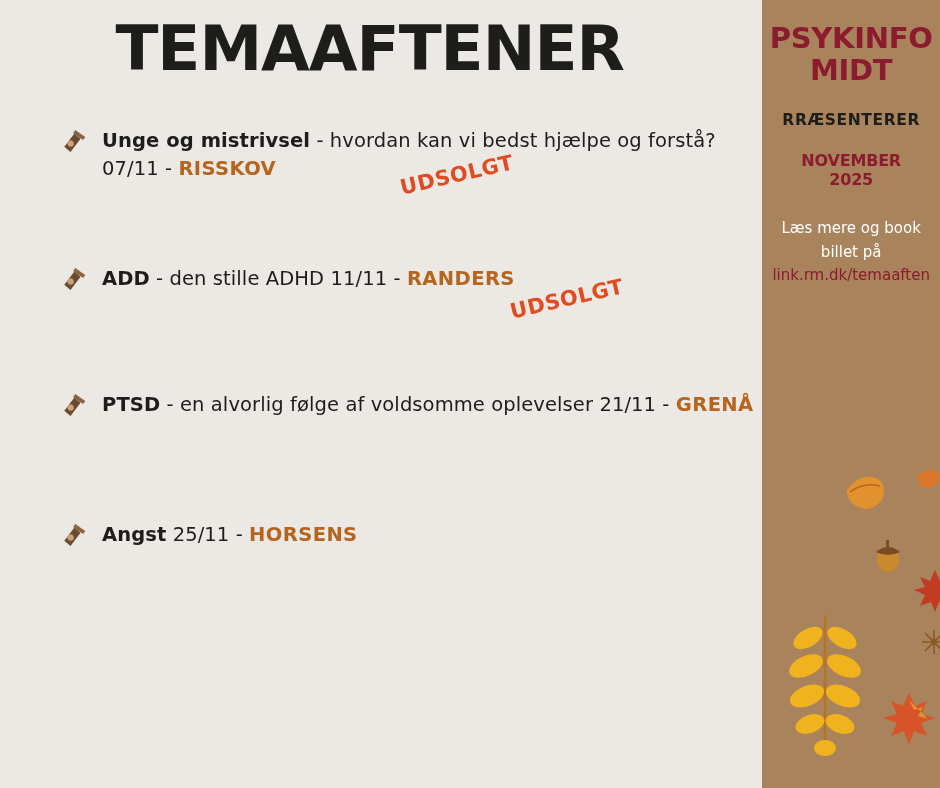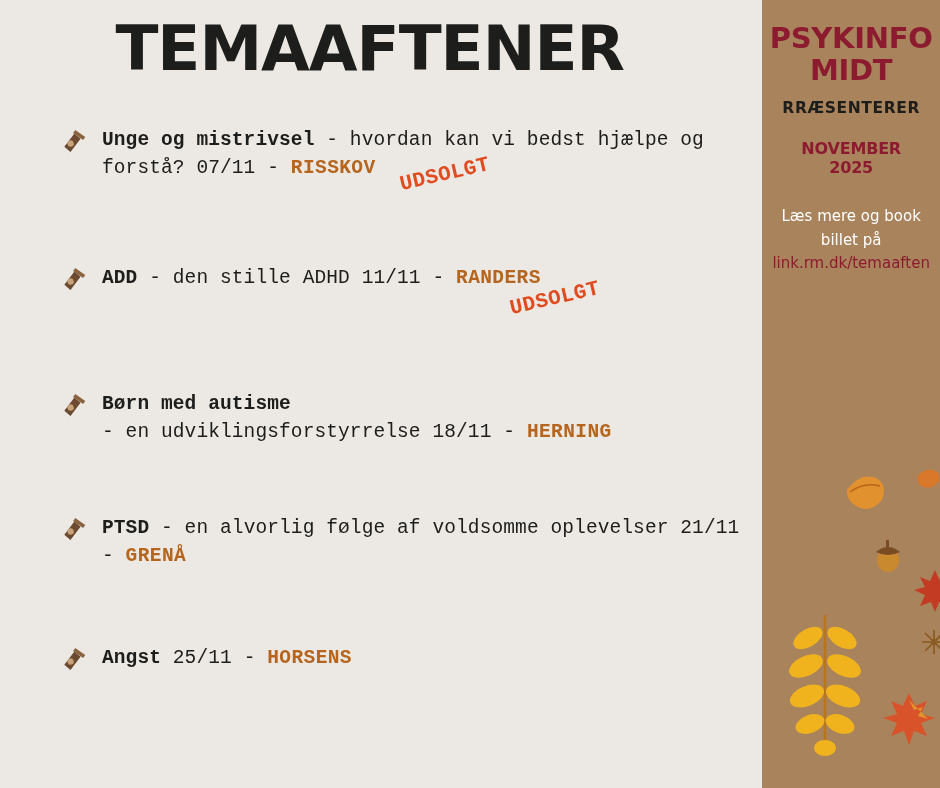--- a/index.html
+++ b/index.html
@@ -35,21 +35,20 @@
   }
   .events {
     margin-top: 42px;
     padding-left: 22px;
   }
   .event {
     position: relative;
     min-height: 100px;
     padding-left: 48px;
     margin-bottom: 18px;
-    font-family: Liberation Mono, monospace;
   }
   .pin {
     position: absolute;
     left: 4px; top: 2px;
     width: 34px; height: 30px;
   }
   .evt-text {
     font-size: 19.5px;
     line-height: 1.42;
     color: #1d1d1b;
@@ -89,21 +88,21 @@
   }
   .brand {
     font-weight: bold;
     font-size: 29px;
     color: #8c1b2f;
     line-height: 1.12;
     padding-top: 22px;
     letter-spacing: -0.3px;
   }
   .presents {
-    margin-top: 12px;
+    margin-top: 24px;
     font-weight: bold;
     font-size: 15.5px;
     color: #1d1d1b;
     letter-spacing: 0.6px;
   }
   .month {
     margin-top: 22px;
     font-weight: bold;
     font-size: 16px;
     color: #8c1b2f;
@@ -162,36 +161,20 @@
               <circle cx="13" cy="13" r="3.2" fill="#c8a27a"></circle>
             </g>
           </svg>
         </span>
         <div class="evt-text">
           <b>ADD</b><span> - den stille ADHD 11/11 - </span><span class="city">RANDERS</span>
         </div>
         <div class="sold sold-2">UDSOLGT</div>
       </div>
 
-      <div class="event ev3">
-        <span class="pin">
-          <svg width="34" height="30" viewBox="0 0 34 30">
-            <g transform="rotate(-20 17 15)">
-              <path d="M6 14 L20 5 L24 12 L10 21 Z" fill="#6b4a2f"></path>
-              <path d="M19 4 L26 14 L29 12 L22 2 Z" fill="#8a6340"></path>
-              <path d="M10 20 L2 28 L9 21 Z" fill="#6b4a2f"></path>
-              <circle cx="13" cy="13" r="3.2" fill="#c8a27a"></circle>
-            </g>
-          </svg>
-        </span>
-        <div class="evt-text">
-          <b>Børn med autisme</b><br>
-          <span> - en udviklingsforstyrrelse 18/11 - </span><span class="city">HERNING</span>
-        </div>
-      </div>
 
       <div class="event ev4">
         <span class="pin">
           <svg width="34" height="30" viewBox="0 0 34 30">
             <g transform="rotate(-20 17 15)">
               <path d="M6 14 L20 5 L24 12 L10 21 Z" fill="#6b4a2f"></path>
               <path d="M19 4 L26 14 L29 12 L22 2 Z" fill="#8a6340"></path>
               <path d="M10 20 L2 28 L9 21 Z" fill="#6b4a2f"></path>
               <circle cx="13" cy="13" r="3.2" fill="#c8a27a"></circle>
             </g>

